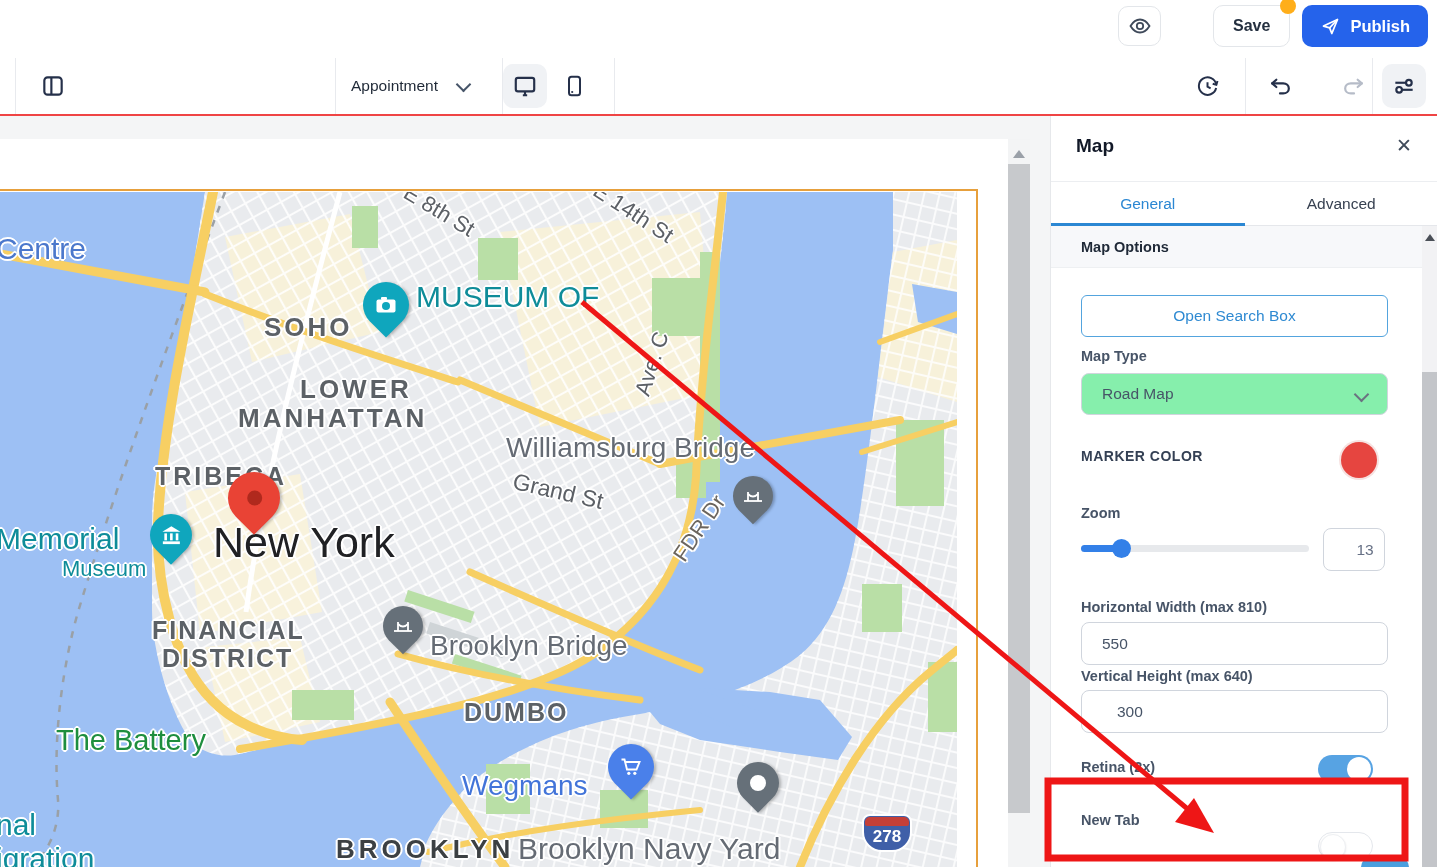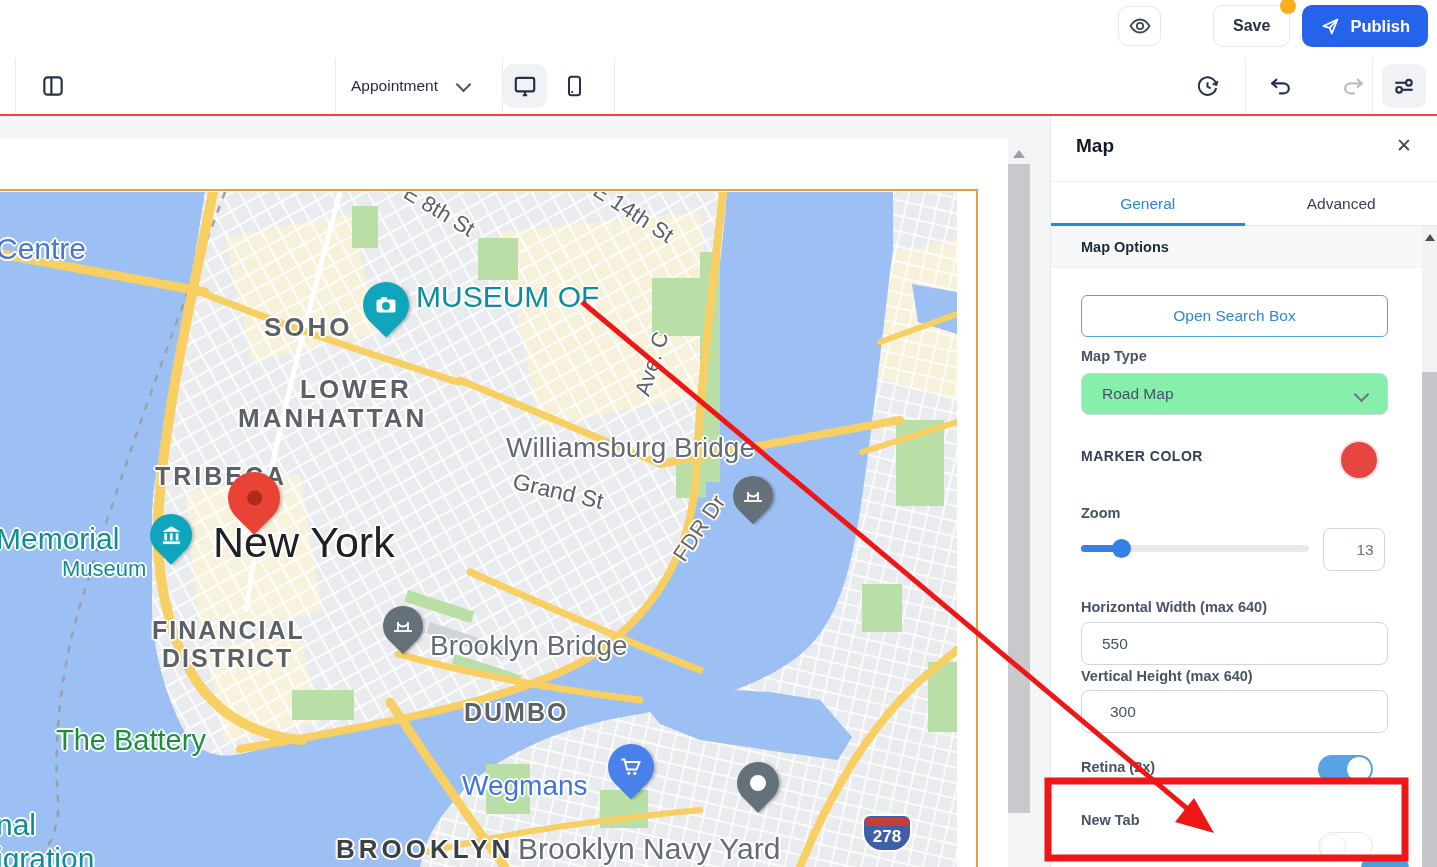--- a/index.html
+++ b/index.html
@@ -389,25 +389,25 @@
       <div class="p-abs p-label" style="left:30px;top:333px;font-size:14px;letter-spacing:.5px;color:#344054;">MARKER COLOR</div>
       <div class="p-abs swatch"></div>
 
       <div class="p-abs p-label" style="left:30px;top:390px;">Zoom</div>
       <div class="p-abs slider-track">
         <span class="slider-fill"></span>
         <span class="slider-thumb"></span>
       </div>
       <input class="p-abs numbox" style="left: 272px; top: 413px; width: 62px; height: 43px; text-align: center;" value="13">
 
-      <div class="p-abs p-label" style="left:30px;top:484px;">Horizontal Width (max 640)</div>
+      <div class="p-abs p-label" style="left:30px;top:484px;">Horizontal Width (max 810)</div>
       <input class="p-abs numbox" style="left: 30px; top: 507px; width: 307px; height: 43px; padding-left: 20px; color: rgb(71, 84, 103);" value="550">
 
       <div class="p-abs p-label" style="left:30px;top:553px;">Vertical Height (max 640)</div>
-      <input class="p-abs numbox" style="left: 30px; top: 575px; width: 307px; height: 43px; padding-left: 28px; color: rgb(71, 84, 103);" value="300">
+      <input class="p-abs numbox" style="left: 30px; top: 575px; width: 307px; height: 43px; padding-left: 35px; color: rgb(71, 84, 103);" value="300">
 
       <div class="p-abs p-label" style="left:30px;top:644px;">Retina (2x)</div>
       <div class="p-abs toggle on" style="left:267px;top:640px;">
           <span class="knob"></span>
         </div>
 
       <div class="p-abs p-label" style="left:30px;top:697px;">New Tab</div>
       <div class="p-abs toggle off" style="left:267px;top:689px;">
           <span class="knob"></span>
         </div>

